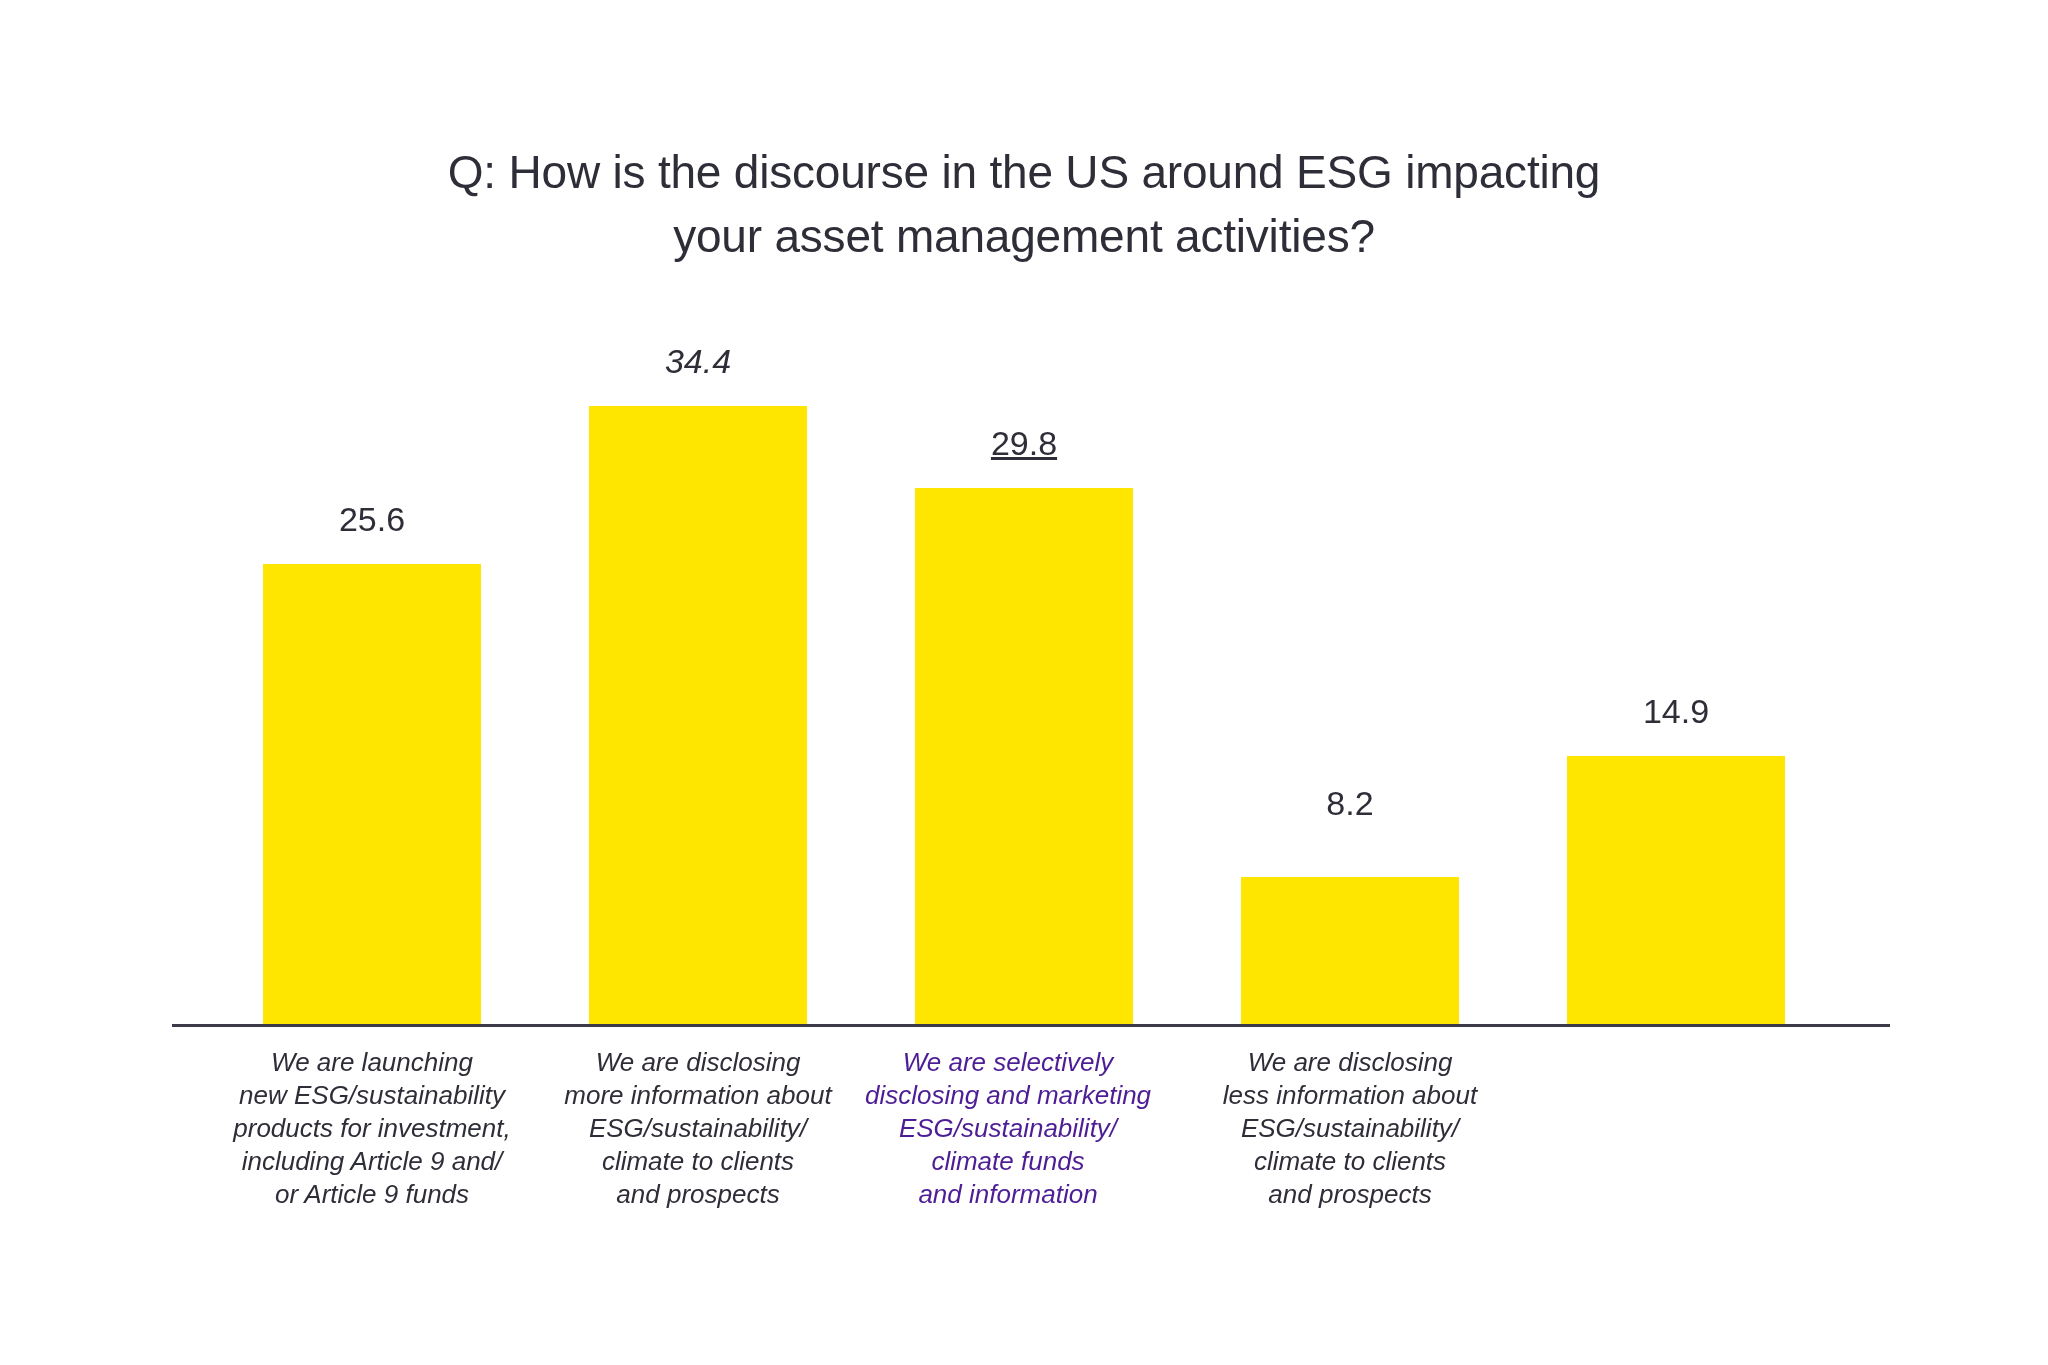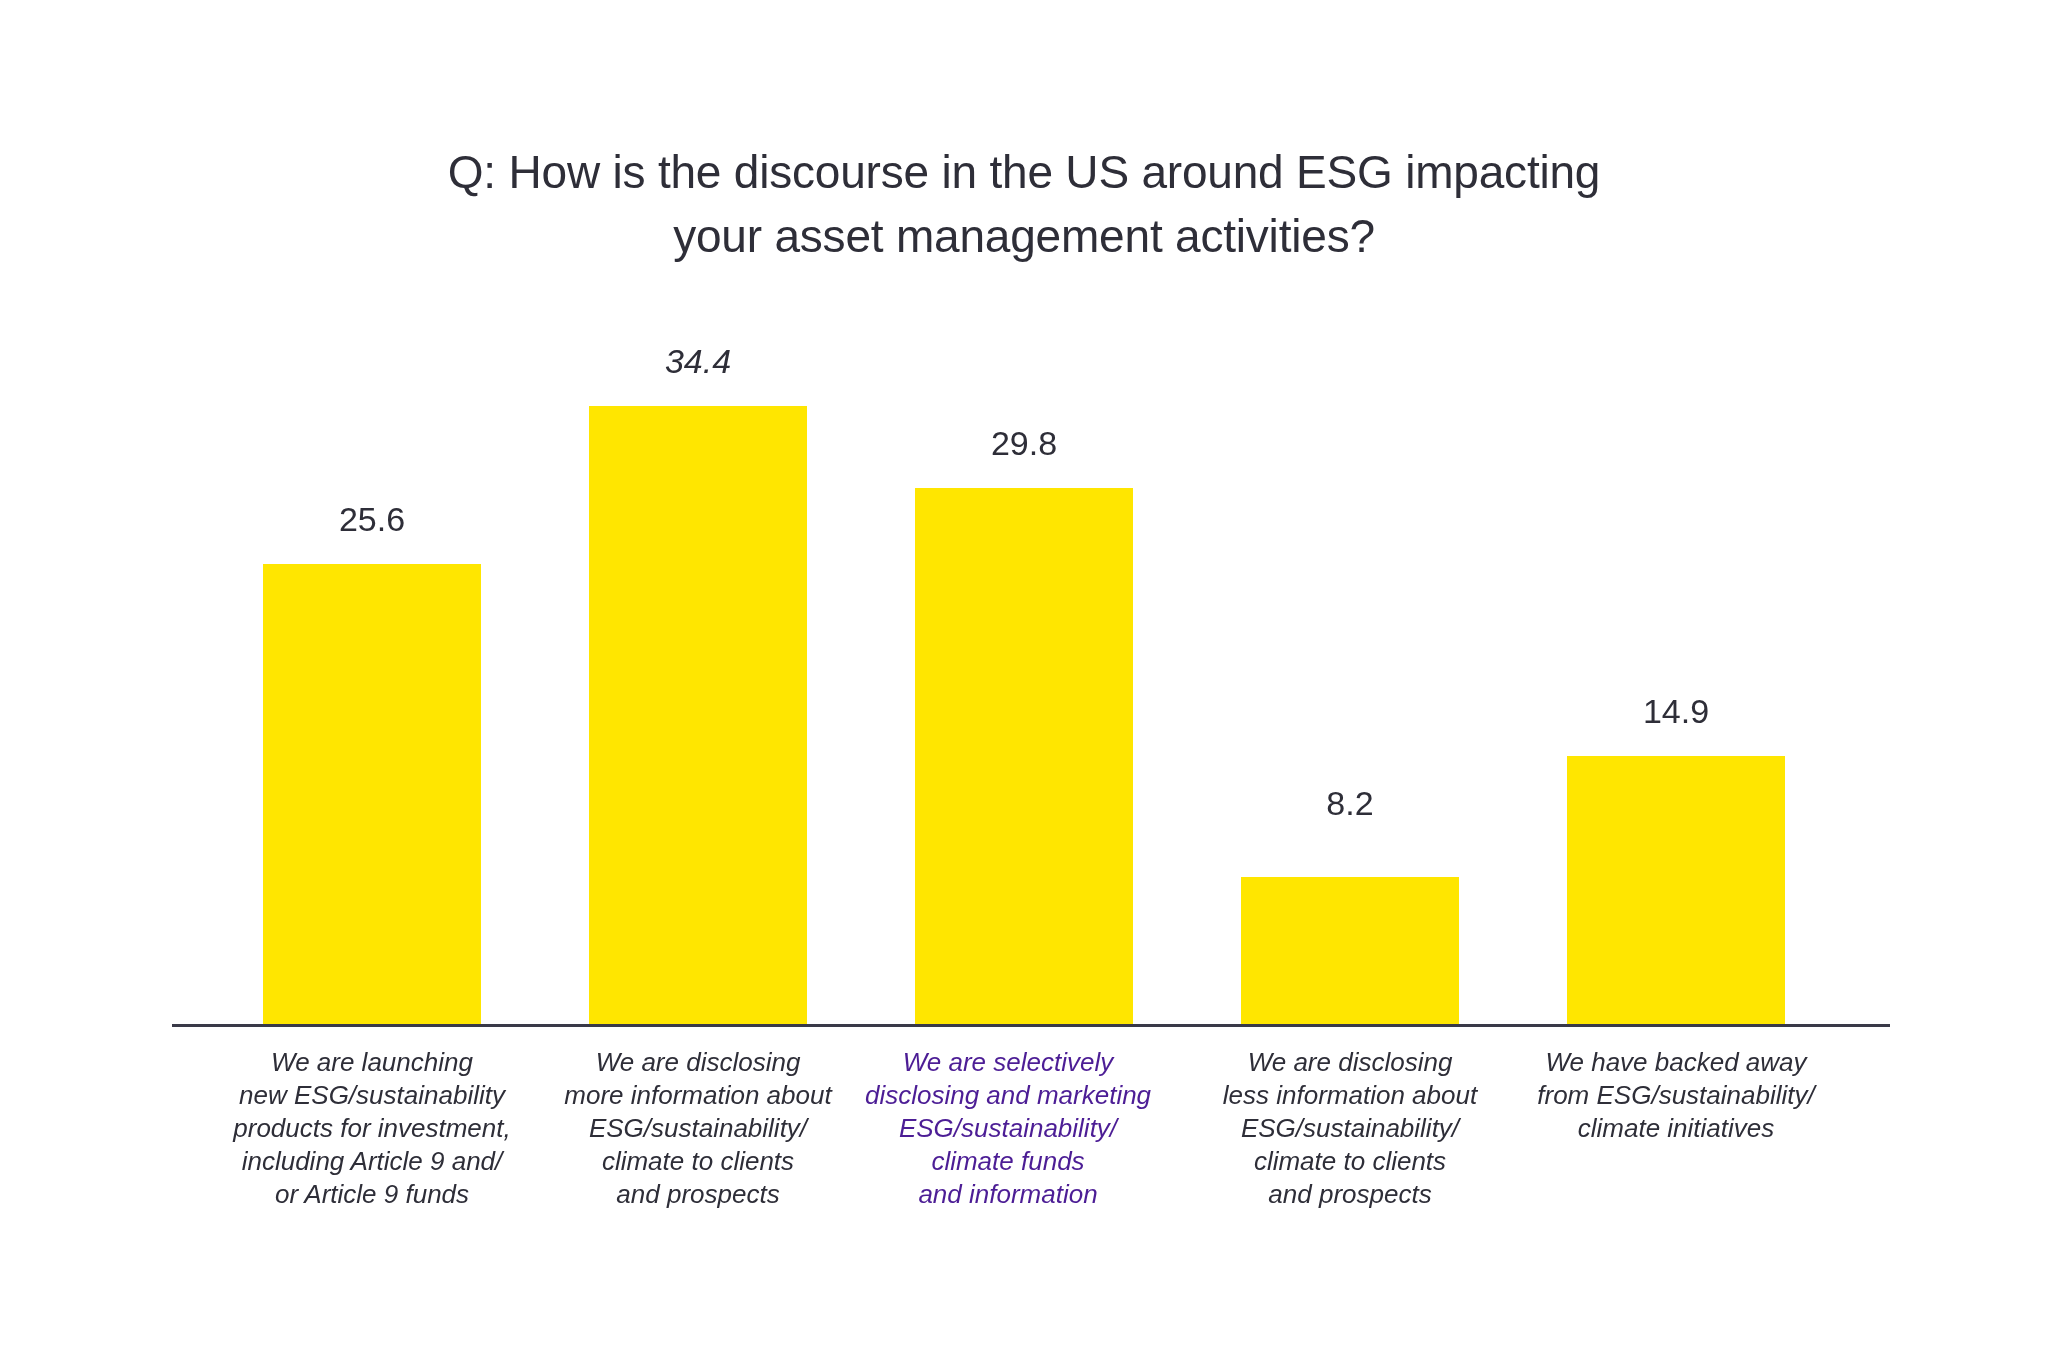--- a/index.html
+++ b/index.html
@@ -122,21 +122,21 @@
       </div>
       <div class="cat-label" style="left: 548px; color: rgb(46, 46, 56);">
         <span class="c-line">We are disclosing</span>
         <span class="c-line">more information about</span>
         <span class="c-line">ESG/sustainability/</span>
         <span class="c-line">climate to clients</span>
         <span class="c-line">and prospects</span>
       </div>
       <div class="bar-group" style="left: 915px;">
         <div class="bar" title="29.8" style="height: 535.804px; bottom: 341px; background: rgb(255, 230, 0);"></div>
-        <div class="bar-value" style="bottom: 904.804px; color: rgb(46, 46, 56);">29.8</div>
+        <div class="bar-value" style="bottom: 904.804px; color: rgb(46, 46, 56); text-decoration: underline;">29.8</div>
       </div>
       <div class="cat-label" style="left: 858px; color: #4c1d95;">
         <span class="c-line">We are selectively</span>
         <span class="c-line">disclosing and marketing</span>
         <span class="c-line">ESG/sustainability/</span>
         <span class="c-line">climate funds</span>
         <span class="c-line">and information</span>
       </div>
       <div class="bar-group" style="left: 1241px;">
         <div class="bar" title="8.2" style="height: 147.436px; bottom: 341px; background: rgb(255, 230, 0);"></div>
@@ -146,20 +146,15 @@
         <span class="c-line">We are disclosing</span>
         <span class="c-line">less information about</span>
         <span class="c-line">ESG/sustainability/</span>
         <span class="c-line">climate to clients</span>
         <span class="c-line">and prospects</span>
       </div>
       <div class="bar-group" style="left: 1567px;">
         <div class="bar" title="14.9" style="height: 267.902px; bottom: 341px; background: rgb(255, 230, 0);"></div>
         <div class="bar-value" style="bottom: 636.902px; color: rgb(46, 46, 56);">14.9</div>
       </div>
-      <div class="cat-label" style="left: 1526px; color: rgb(46, 46, 56);">
-        <span class="c-line">We have backed away</span>
-        <span class="c-line">from ESG/sustainability/</span>
-        <span class="c-line">climate initiatives</span>
-      </div>
     </div>
 
 </div>
 
 </body></html>

